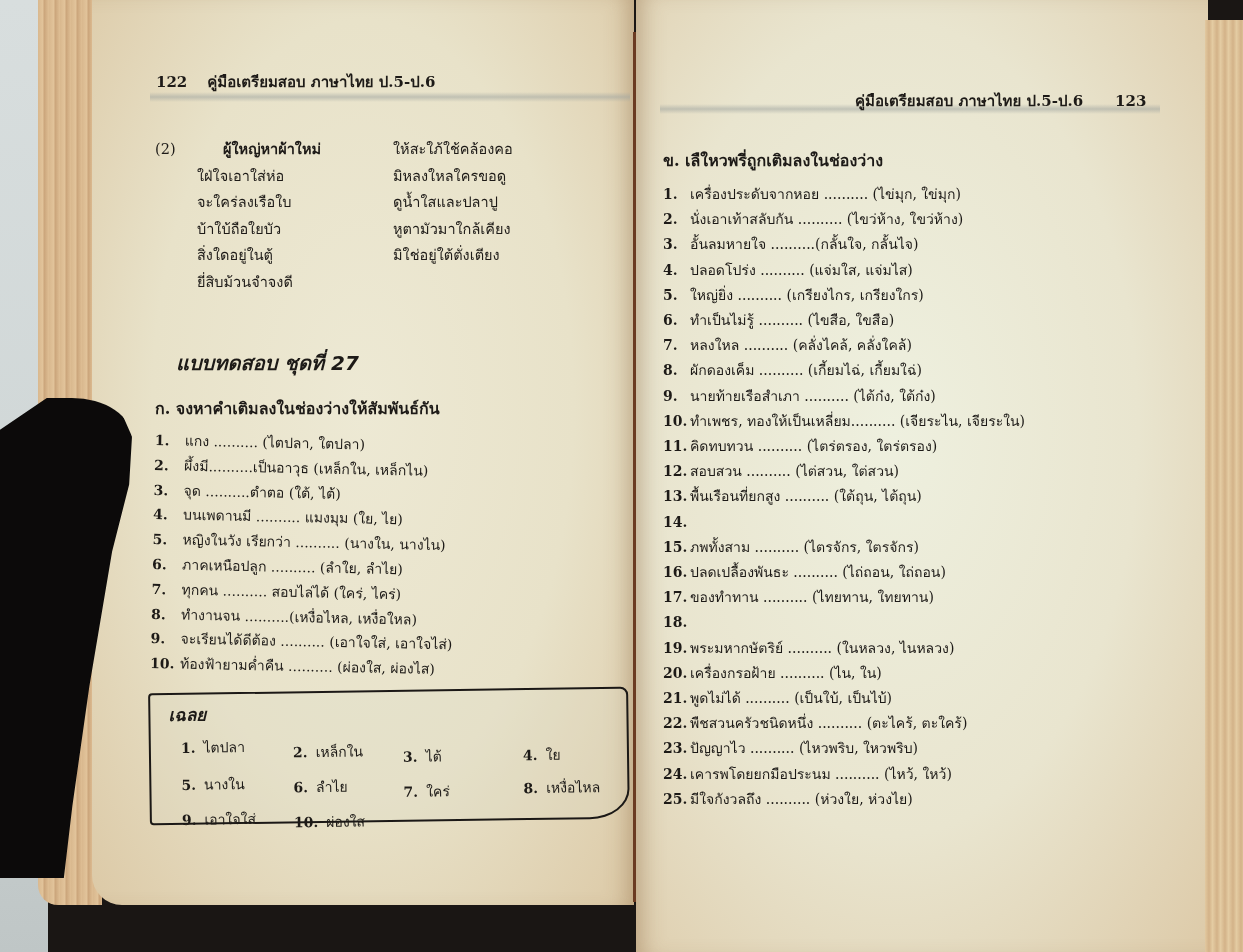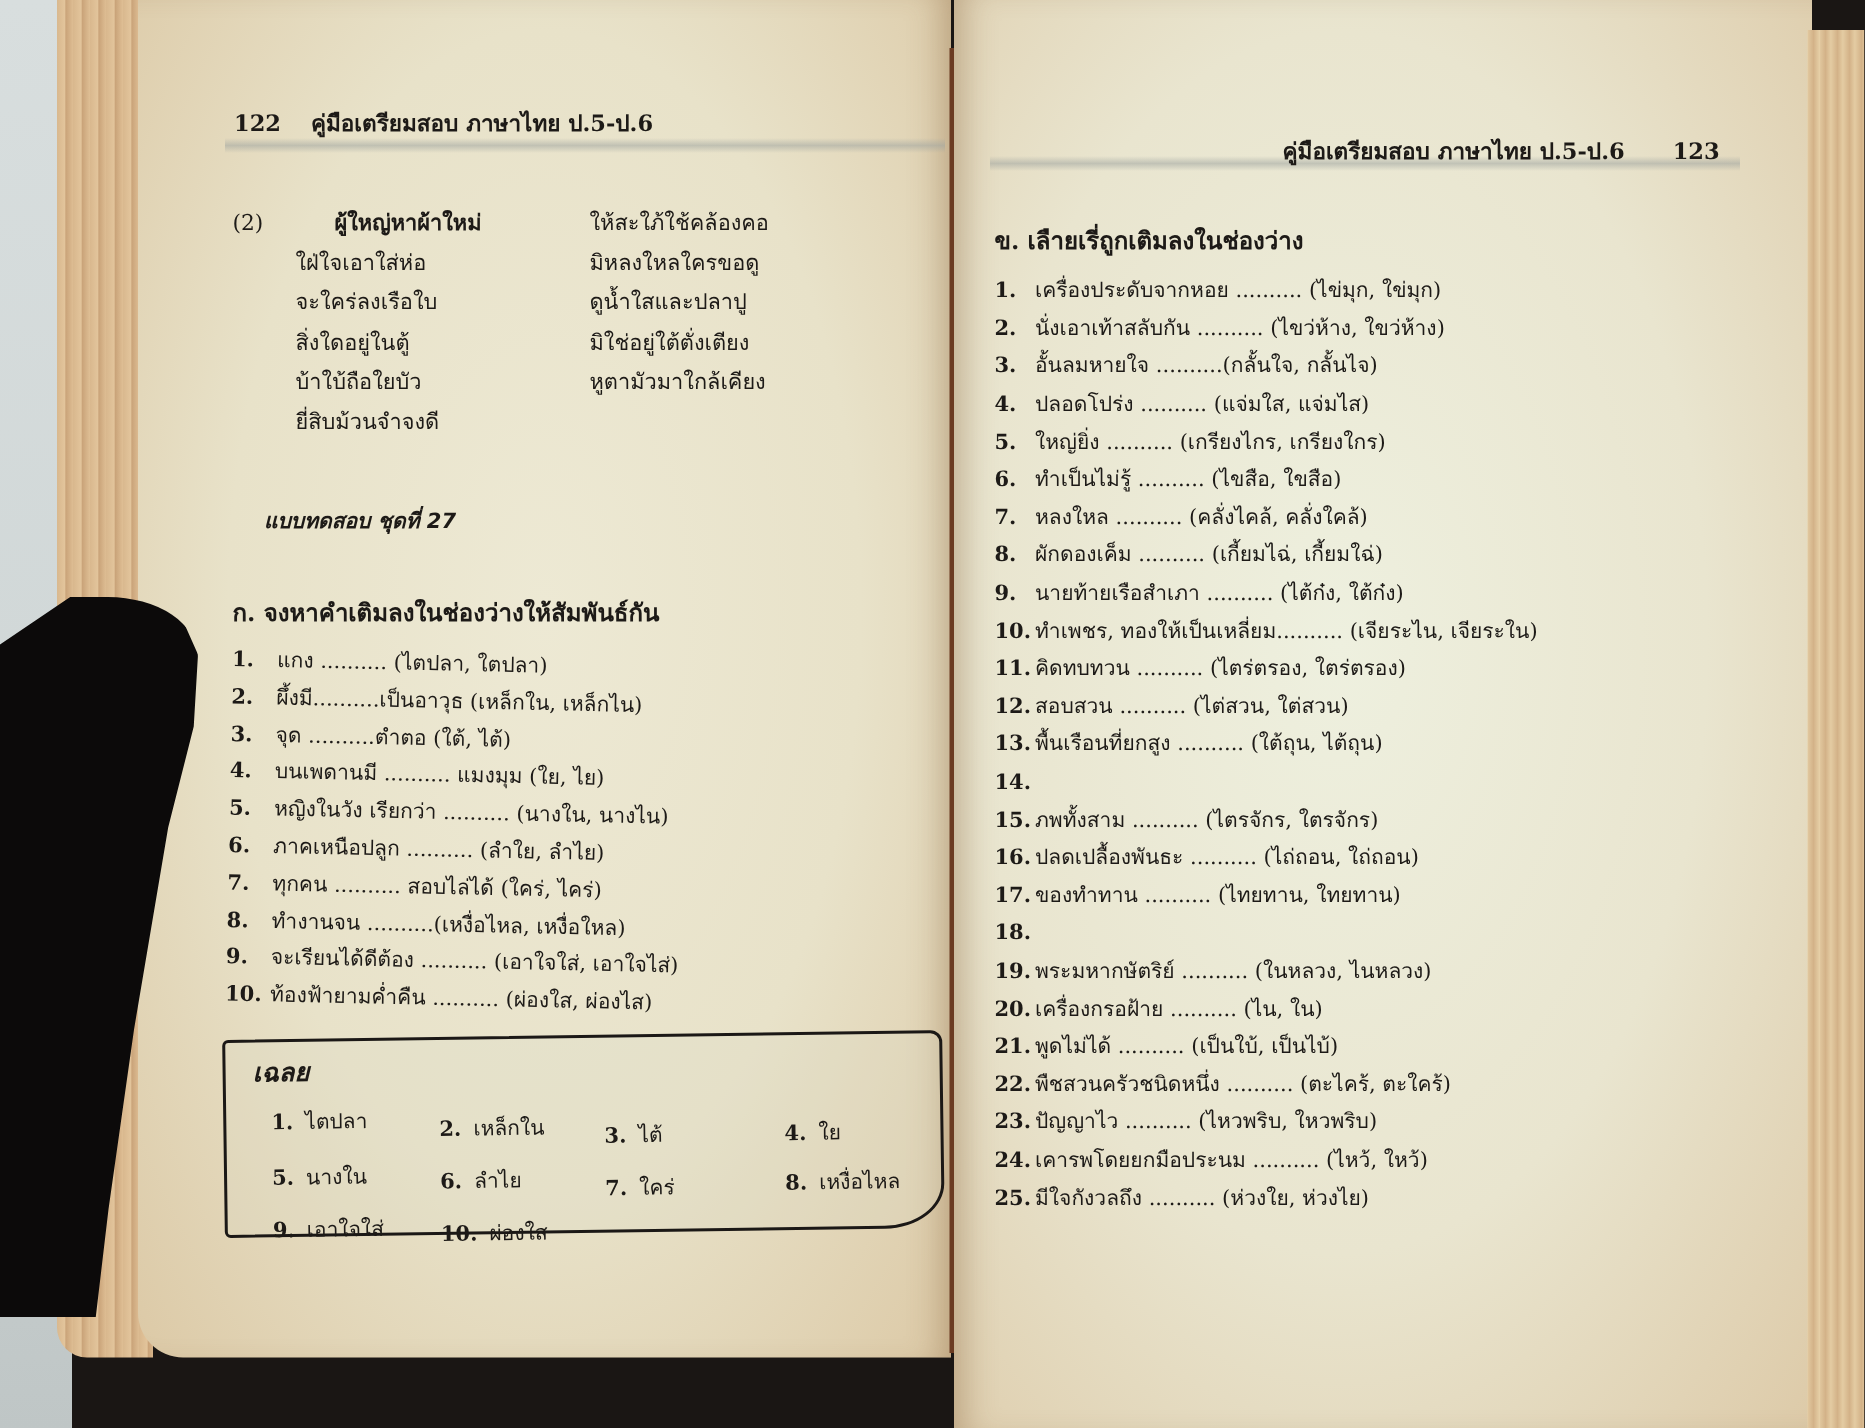--- a/index.html
+++ b/index.html
@@ -55,21 +55,21 @@
       position: absolute; font-size: 15px; font-weight: bold; white-space: nowrap; text-align: center;
     }
     .running-head .pno { margin: 0 10px; }
     .poem {
       position: absolute; left: 155px; top: 136px; font-size: 14.5px; line-height: 26.5px;
     }
     .poem .row { display: flex; }
     .poem .num { width: 42px; }
     .poem .a { width: 196px; }
     .section-title {
-      position: absolute; left: 176px; top: 336px; font-size: 14px; font-weight: bold; font-style: italic;
+      position: absolute; left: 176px; top: 347px; font-size: 20px; font-weight: bold; font-style: italic;
       font-family: "DejaVu Sans", sans-serif;
     }
     .part-head {
       position: absolute; font-size: 16px; font-weight: bold; white-space: nowrap;
     }
     .q-list { position: absolute; font-size: 14px; white-space: nowrap; }
     .q-list .item { display: flex; }
     .q-list .n { font-weight: bold; }
     .q-left { left: 155px; top: 428px; line-height: 24.8px; transform: rotate(1.2deg); transform-origin: left top; }
     .q-left .n { width: 30px; }
@@ -119,27 +119,27 @@
     <span class="a">ใฝ่ใจเอาใส่ห่อ</span>
     <span>มิหลงใหลใครขอดู</span>
   </div>
   <div class="row">
     <span class="num"></span>
     <span class="a">จะใคร่ลงเรือใบ</span>
     <span>ดูน้ำใสและปลาปู</span>
   </div>
   <div class="row">
     <span class="num"></span>
+    <span class="a">บ้าใบ้ถือใยบัว</span>
+    <span>หูตามัวมาใกล้เคียง</span>
+  </div>
+  <div class="row">
+    <span class="num"></span>
     <span class="a">สิ่งใดอยู่ในตู้</span>
     <span>มิใช่อยู่ใต้ตั่งเตียง</span>
-  </div>
-  <div class="row">
-    <span class="num"></span>
-    <span class="a">บ้าใบ้ถือใยบัว</span>
-    <span>หูตามัวมาใกล้เคียง</span>
   </div>
   <div class="row">
     <span class="num"></span>
     <span>ยี่สิบม้วนจำจงดี</span>
   </div>
 </div>
 
 <div class="section-title">แบบทดสอบ ชุดที่ 27</div>
 
 <div class="part-head" style="left:155px; top:396px;">ก. จงหาคำเติมลงในช่องว่างให้สัมพันธ์กัน</div>
@@ -200,21 +200,21 @@
     <div class="cell"><b>9.</b><span>เอาใจใส่</span></div>
     <div class="cell" style="margin-top:4px;"><b>10.</b><span>ผ่องใส</span></div>
   </div>
 </div>
 
 <div class="header-rule" style="left:660px; top:104px; width:500px;"></div>
 <div class="running-head" style="left:855px; top:89px;">
   <span>คู่มือเตรียมสอบ ภาษาไทย ป.5-ป.6</span><span class="pno" style="margin:0 16px;"></span><span>123</span>
 </div>
 
-<div class="part-head" style="left:663px; top:148px;">ข. เลืายเรี่ถูกเติมลงในช่องว่าง</div>
+<div class="part-head" style="left:663px; top:148px;">ข. เลืใหวพรี่ถูกเติมลงในช่องว่าง</div>
 <div class="q-list q-right">
   <div class="item">
       <span class="n">1.</span>
       <span>เครื่องประดับจากหอย .......... (ไข่มุก, ใข่มุก)</span>
     </div>
   <div class="item">
       <span class="n">2.</span>
       <span>นั่งเอาเท้าสลับกัน .......... (ไขว่ห้าง, ใขว่ห้าง)</span>
     </div>
   <div class="item">

